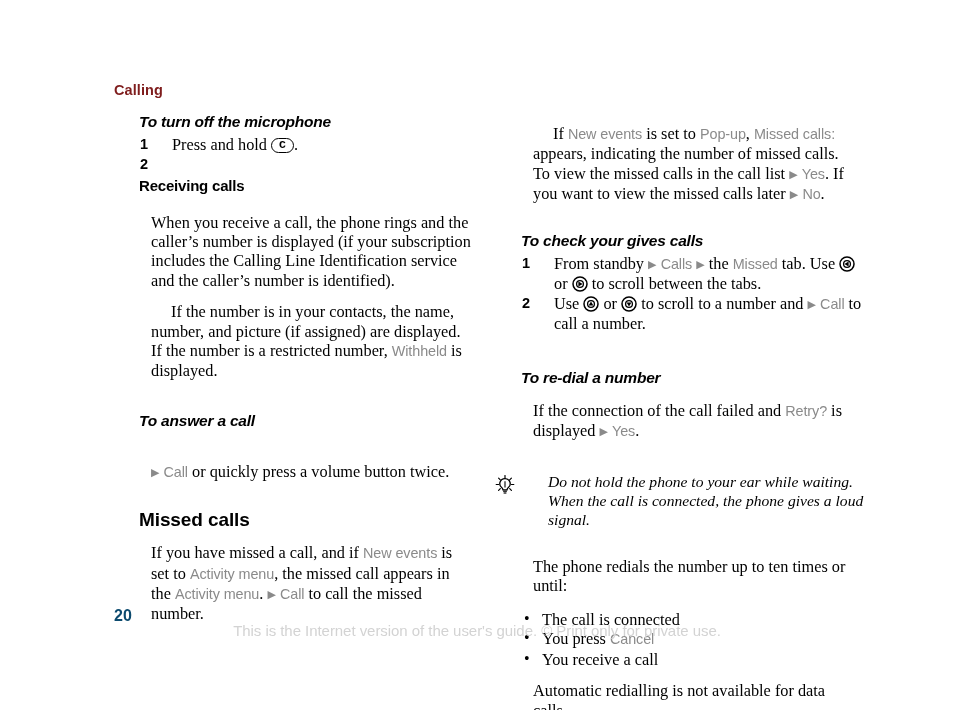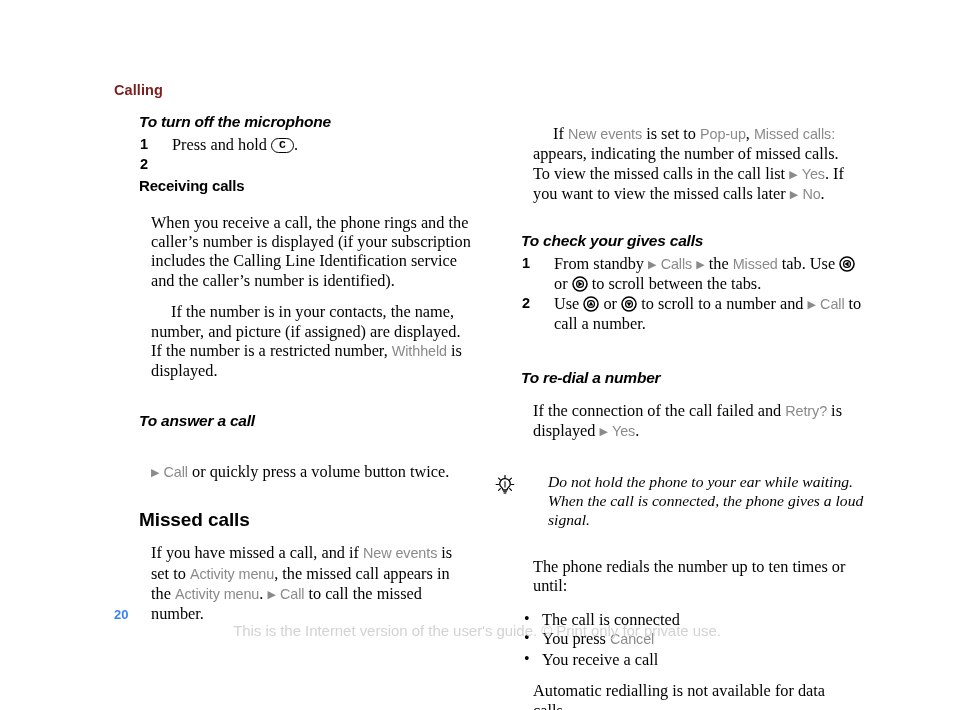--- a/index.html
+++ b/index.html
@@ -199,22 +199,22 @@
     line-height: 19px;
   }
 
   
   .folio {
     position: absolute;
     left: 114px;
     top: 607px;
     font-family: "Liberation Sans", sans-serif;
     font-weight: bold;
-    font-size: 13px;
-    color: #3b82f6;
+    font-size: 16px;
+    color: #0c4a6e;
   }
   .footer-note {
     position: absolute;
     left: 0;
     top: 622px;
     width: 954px;
     text-align: center;
     font-family: "Liberation Sans", sans-serif;
     font-weight: normal;
     font-size: 15px;

